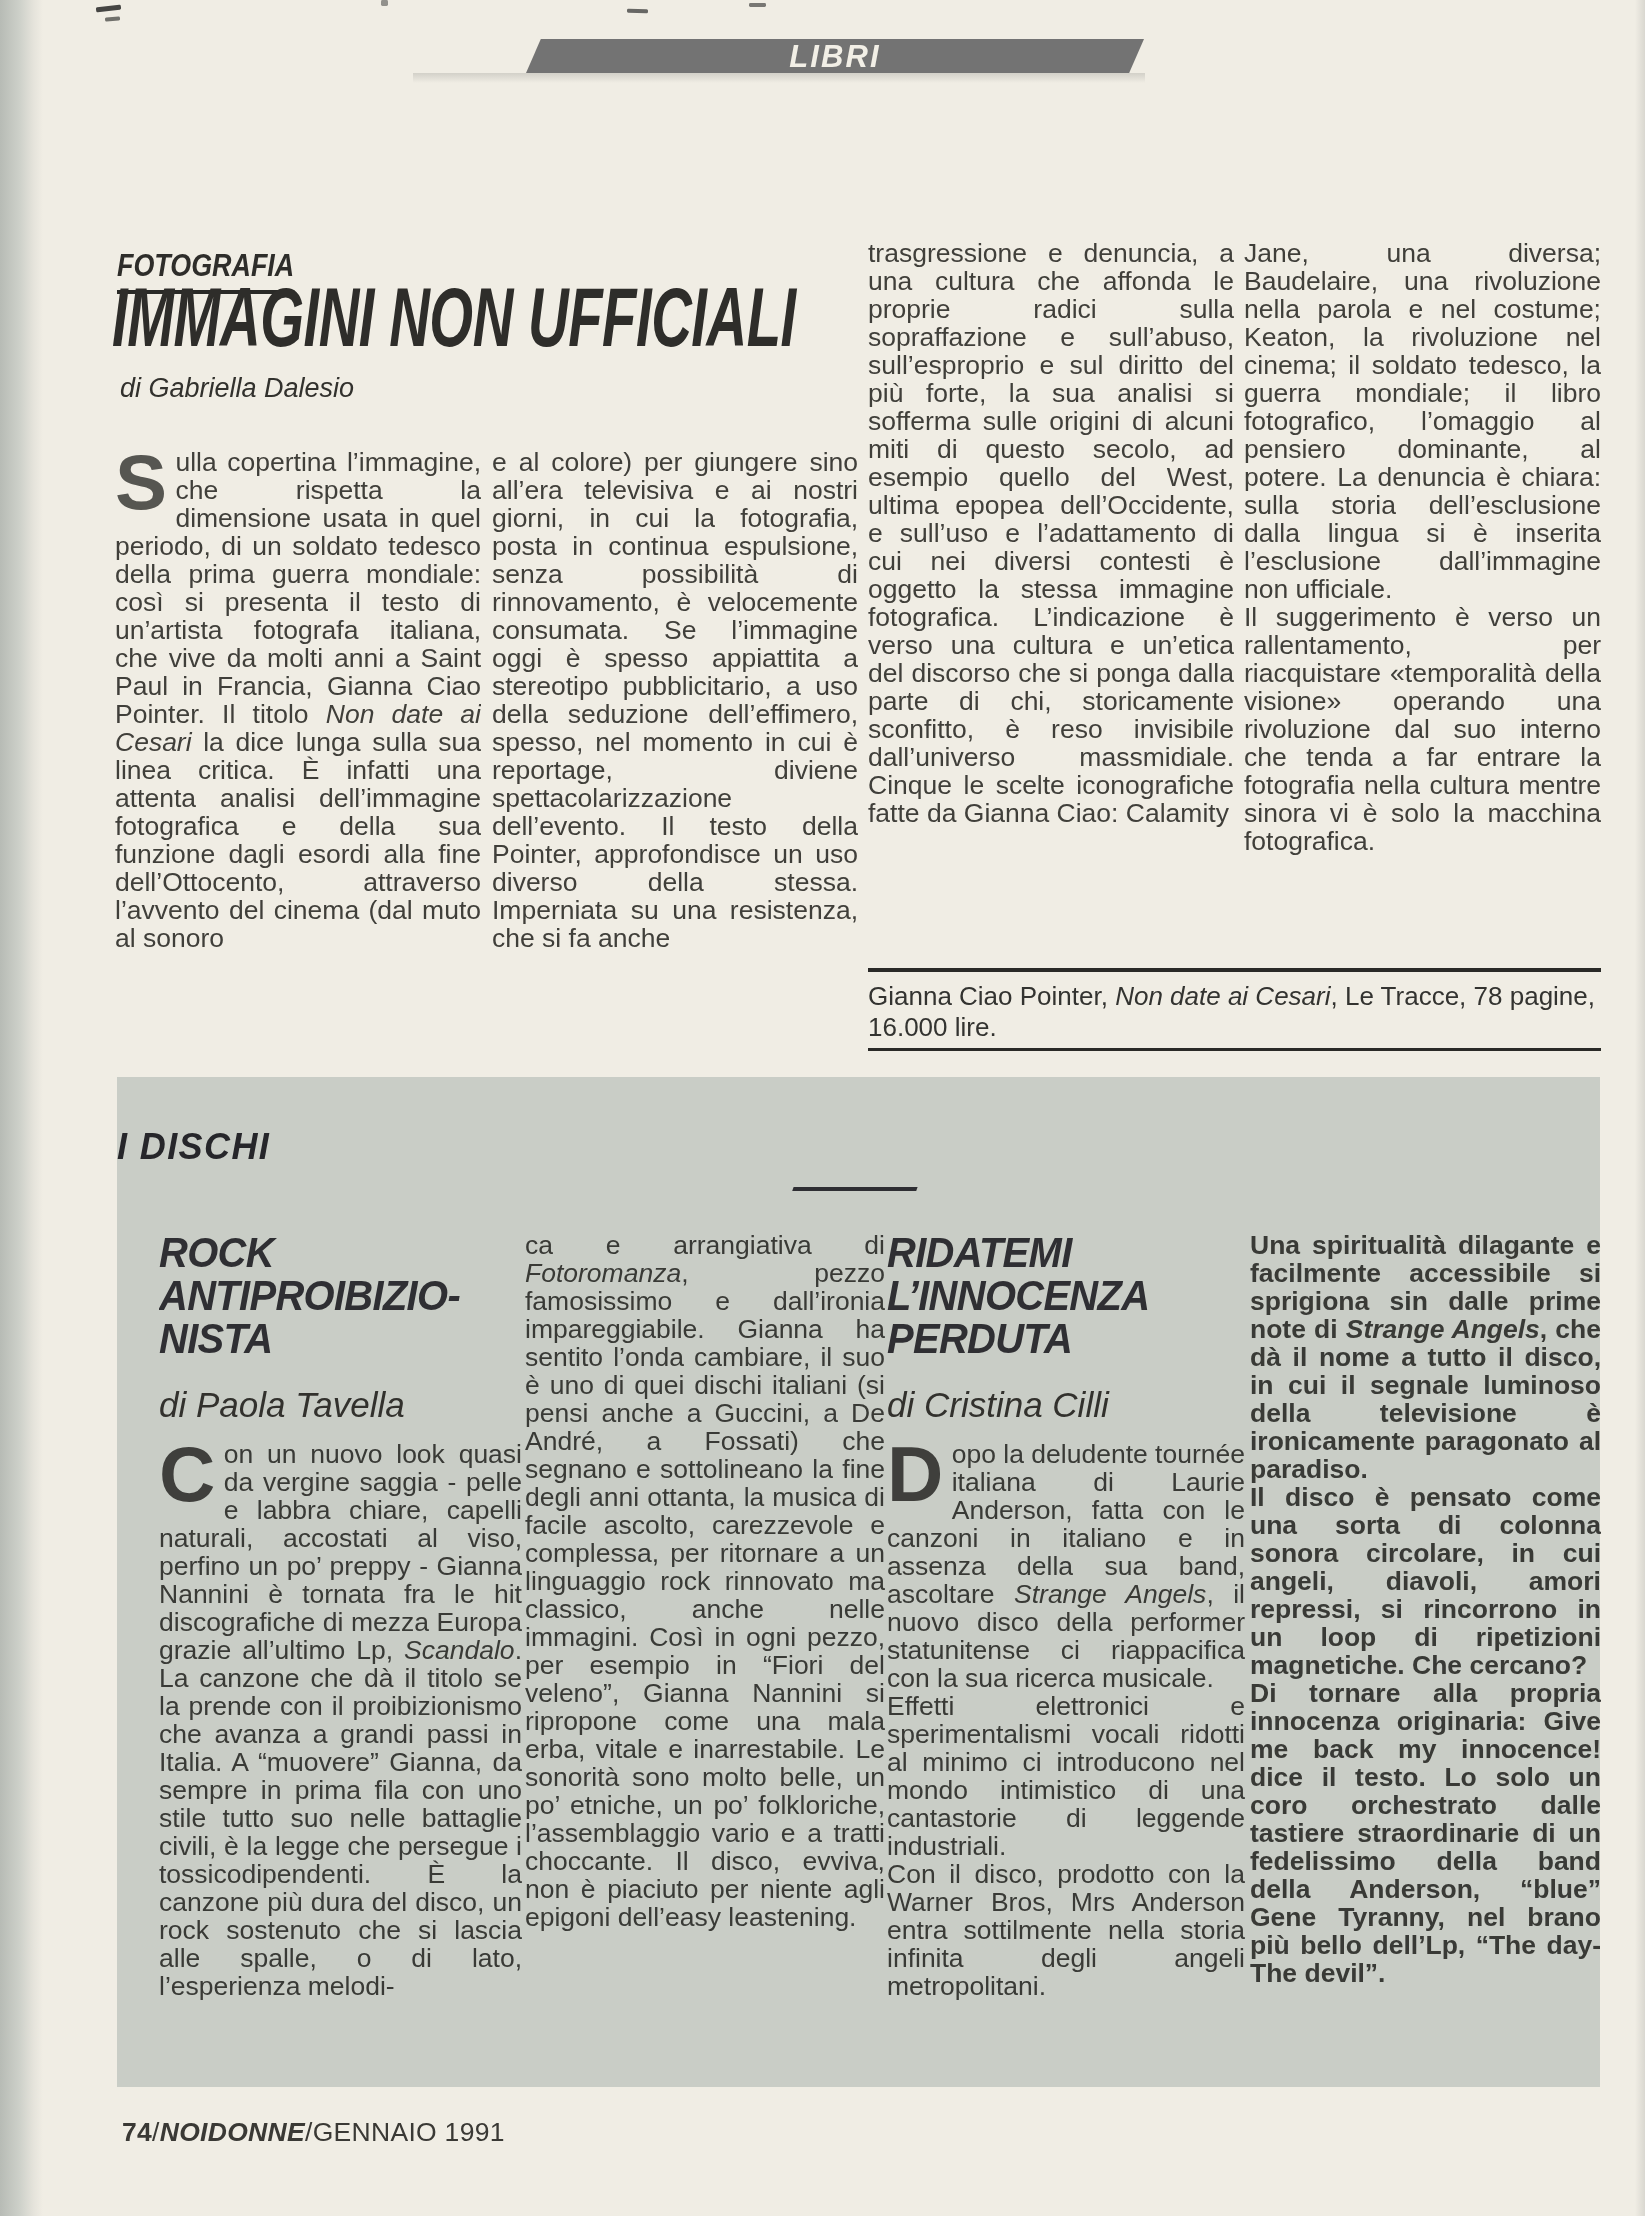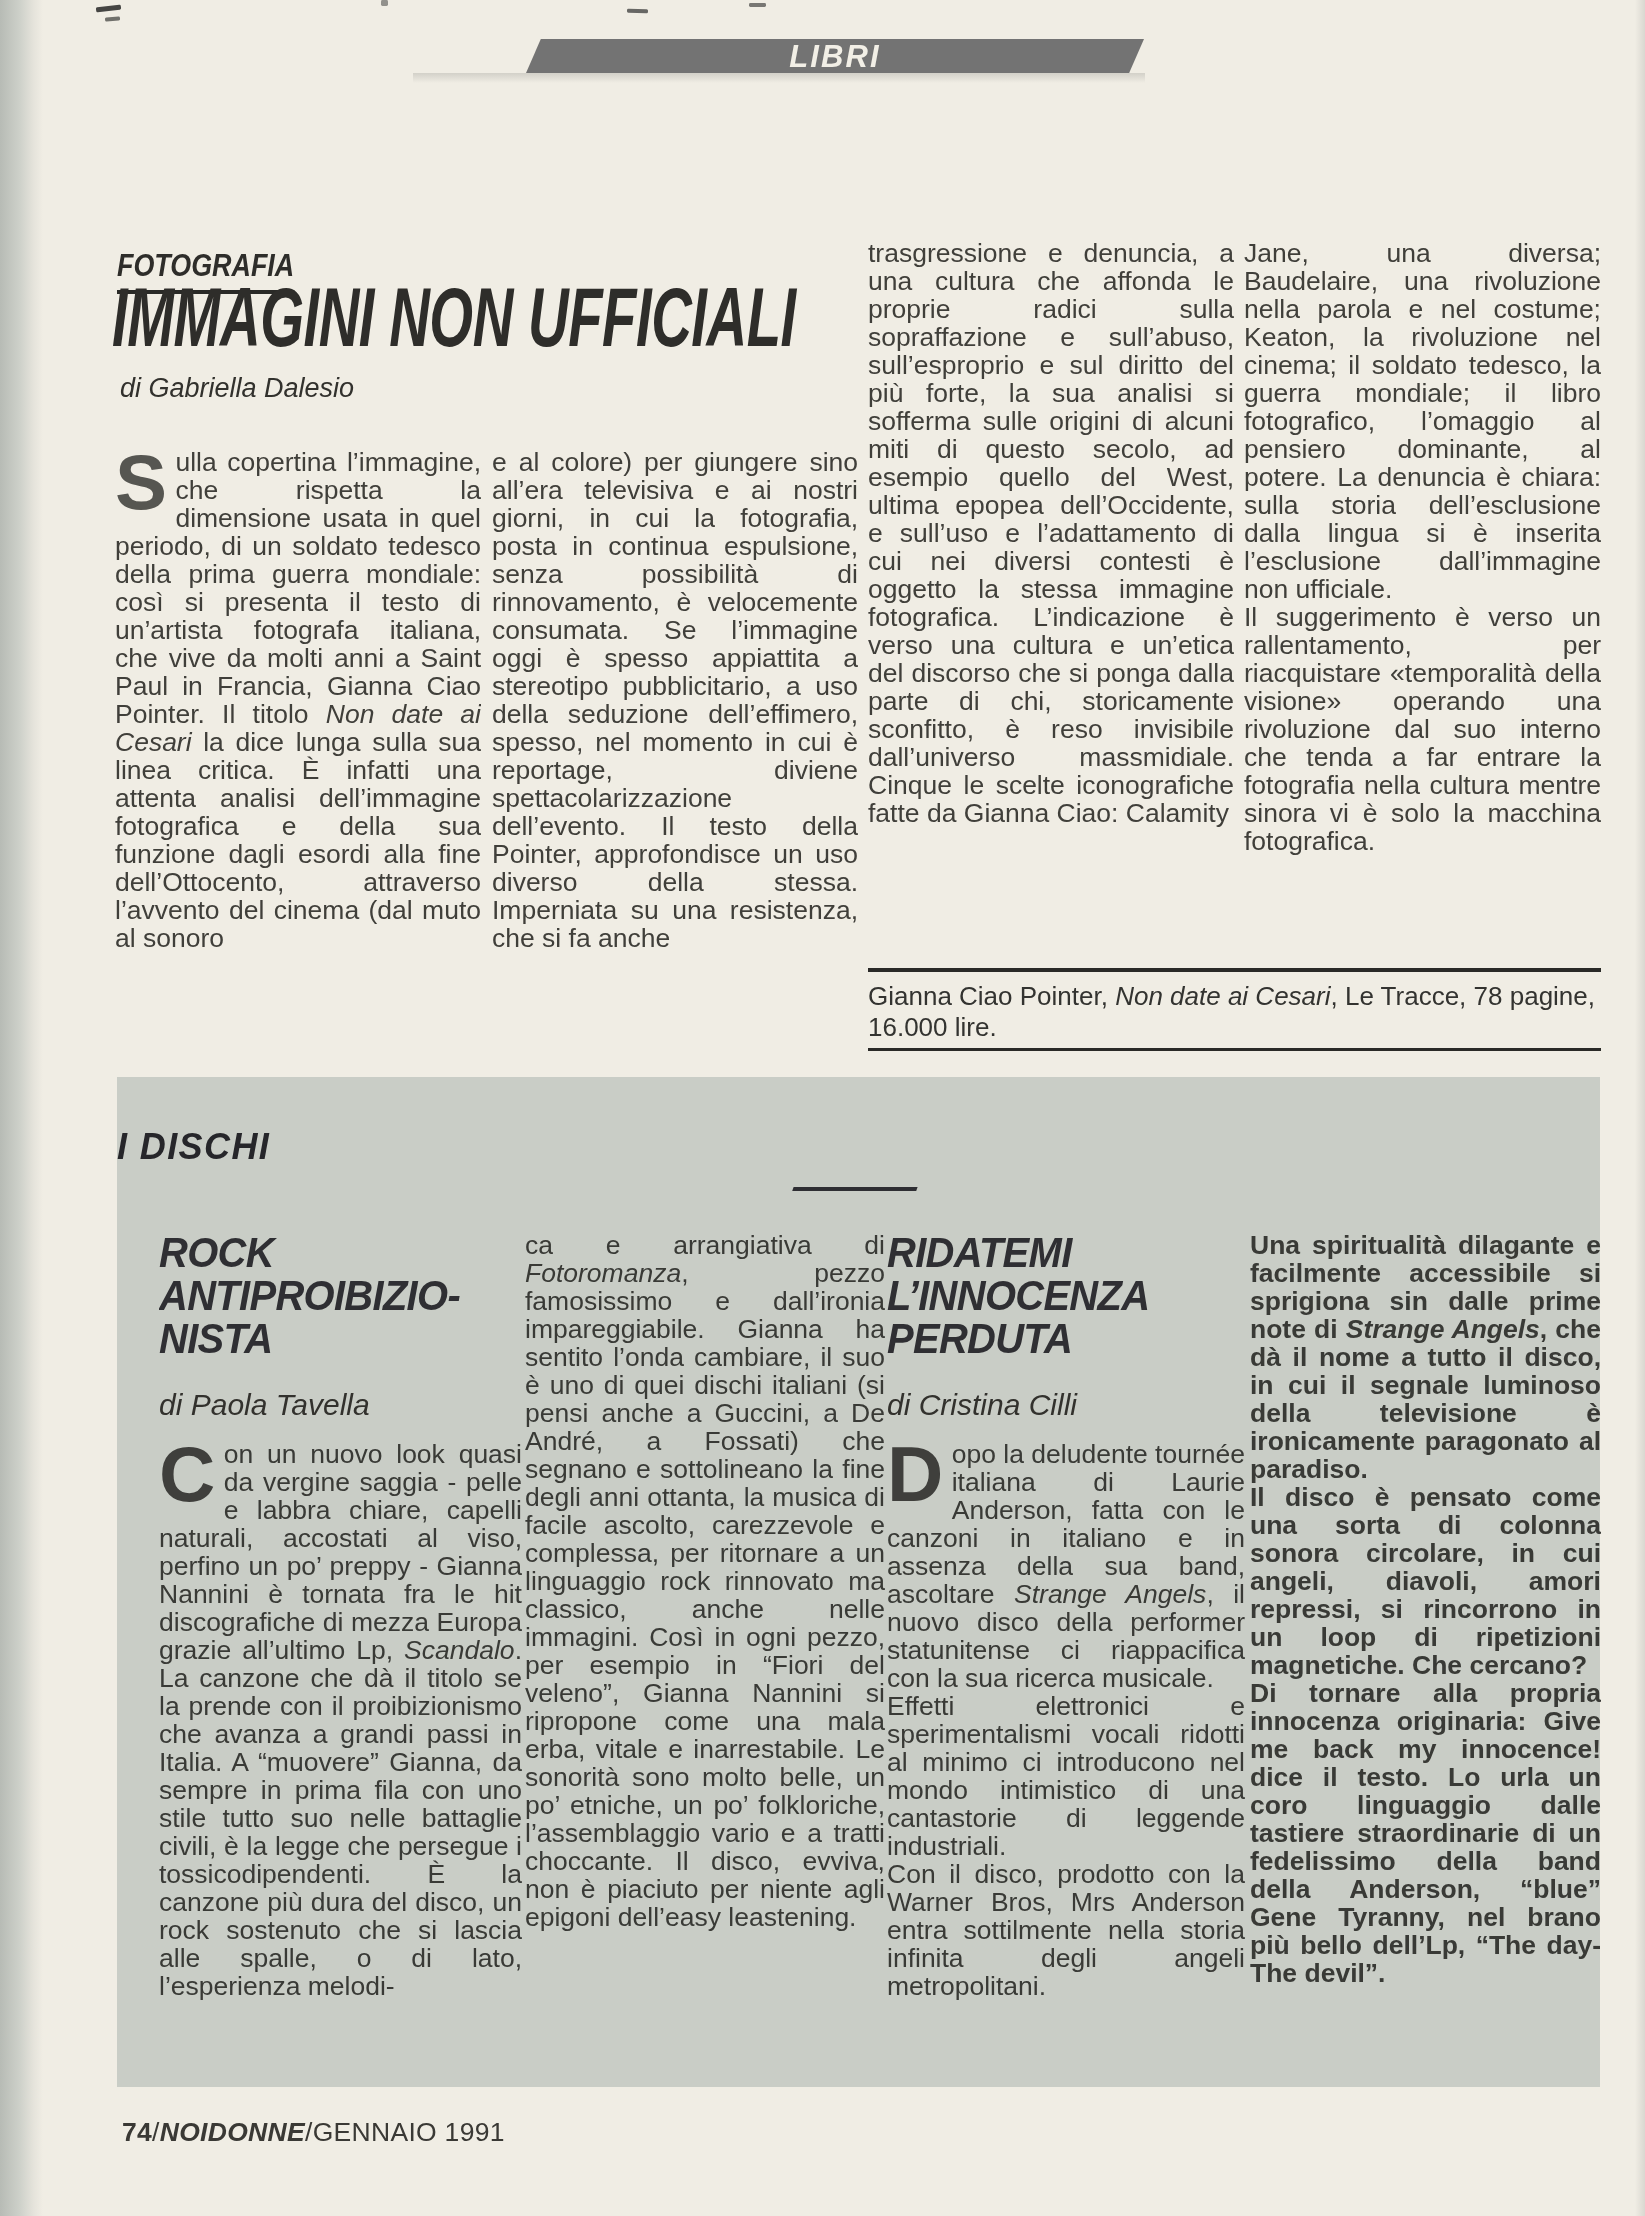--- a/index.html
+++ b/index.html
@@ -63,21 +63,21 @@
     transform:skewX(-20deg);}
 
   .mcol{color:#393a36;}
   .mcol1{left:159px;top:1231px;width:363px;height:855px;}
   .mcol2{left:525px;top:1231px;width:360px;height:855px;}
   .mcol3{left:887px;top:1231px;width:358px;height:855px;}
   .mcol4{left:1250px;top:1231px;width:351px;height:855px;font-weight:bold;}
 
   .mtitle-line{font-style:italic;font-weight:700;font-size:42px;line-height:43px;color:#2f2f33;
     white-space:nowrap;transform:scaleX(.95);transform-origin:left;letter-spacing:-0.7px;}
-  .m-byline{margin-top:31px;font-size:30px;}
+  .m-byline{margin-top:31px;font-size:35px;}
   .m-body-start{margin-top:21px;}
 
   
   .footer{position:absolute;left:122px;top:2110px;font-size:26.5px;color:#3a3935;letter-spacing:0.3px;margin-top:7px;}
   .f-page{font-weight:700;}
   .f-mag{font-weight:700;font-style:italic;}
 </style>
 </head>
 <body>
 
@@ -144,19 +144,19 @@
     </div>
     <div class="byline m-byline">di Cristina Cilli</div>
     <p class="para m-body-start"><span class="dc">D</span><span>opo la deludente tournée italiana di Laurie Anderson, fatta con le canzoni in italiano e in assenza della sua band, ascoltare </span><span class="it">Strange Angels</span><span>, il nuovo disco della performer statunitense ci riappacifica con la sua ricerca musicale.</span></p>
     <p class="para">Effetti elettronici e sperimentalismi vocali ridotti al minimo ci introducono nel mondo intimistico di una cantastorie di leggende industriali.</p>
     <p class="para">Con il disco, prodotto con la Warner Bros, Mrs Anderson entra sottilmente nella storia infinita degli angeli metropolitani.</p>
   </div>
 
   <div class="mcol mcol4">
     <p class="para"><span>Una spiritualità dilagante e facilmente accessibile si sprigiona sin dalle prime note di </span><span class="it">Strange Angels</span><span>, che dà il nome a tutto il disco, in cui il segnale luminoso della televisione è ironicamente paragonato al paradiso.</span></p>
     <p class="para">Il disco è pensato come una sorta di colonna sonora circolare, in cui angeli, diavoli, amori repressi, si rincorrono in un loop di ripetizioni magnetiche. Che cercano?</p>
-    <p class="para">Di tornare alla propria innocenza originaria: Give me back my innocence! dice il testo. Lo urla un coro linguaggio dalle tastiere straordinarie di un fedelissimo della band della Anderson, “blue” Gene Tyranny, nel brano più bello dell’Lp, “The day-The devil”.</p>
+    <p class="para">Di tornare alla propria innocenza originaria: Give me back my innocence! dice il testo. Lo solo un coro orchestrato dalle tastiere straordinarie di un fedelissimo della band della Anderson, “blue” Gene Tyranny, nel brano più bello dell’Lp, “The day-The devil”.</p>
   </div>
 
   <div class="footer"><span class="f-page">74</span><span>/</span><span class="f-mag">NOIDONNE</span><span>/</span><span class="f-issue">GENNAIO 1991</span></div>
 
 </div>
 
 
 </body></html>

